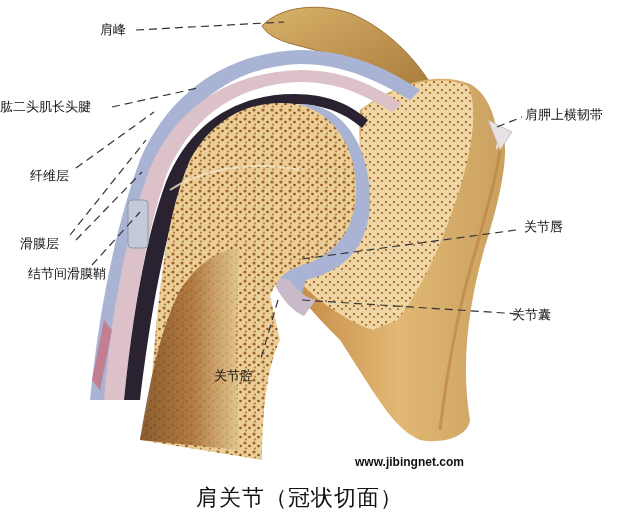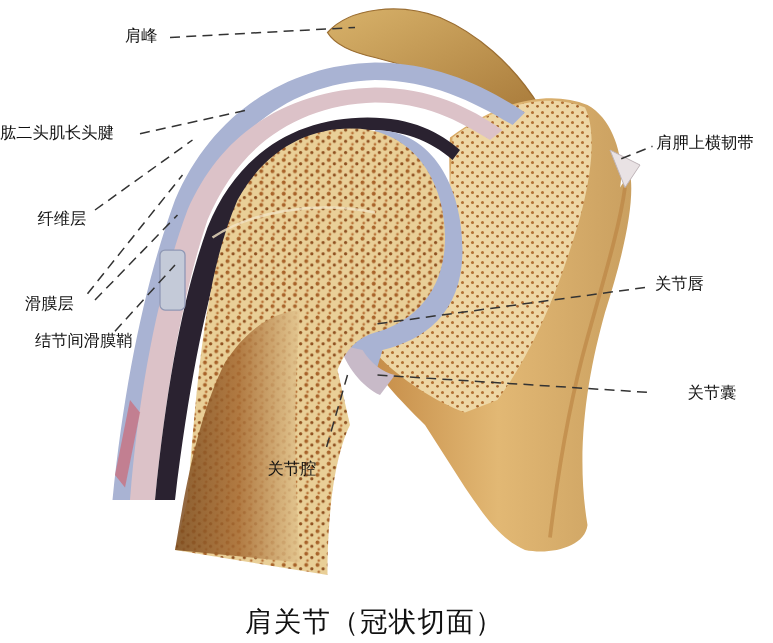--- a/index.html
+++ b/index.html
@@ -84,17 +84,18 @@
   </g>
 </svg>
 
 <span class="lbl" style="left:100px; top:22px;">肩峰</span>
 <span class="lbl" style="left:0px; top:99px;">肱二头肌长头腱</span>
 <span class="lbl" style="left:30px; top:168px;text-align:center;">纤维层</span>
 <span class="lbl" style="left:20px; top:236px;">滑膜层</span>
 <span class="lbl" style="left:0px; top:266px;padding-left:28px;">结节间滑膜鞘</span>
 <span class="lbl" style="left:525px; top:107px;">肩胛上横韧带</span>
 <span class="lbl" style="left:524px; top:220px;font-family:Liberation Mono, monospace;">关节唇</span>
-<span class="lbl" style="left:550px; top:307px;text-align:center;">关节囊</span>
+<span class="lbl" style="left:512px; top:307px;text-align:center;">关节囊</span>
 <span class="lbl" style="left:214px; top:368px;">关节腔</span>
 
+<span class="watermark">www.jibingnet.com</span>
 <span class="caption">肩关节（冠状切面）</span>
 </div>
 
 </body></html>

